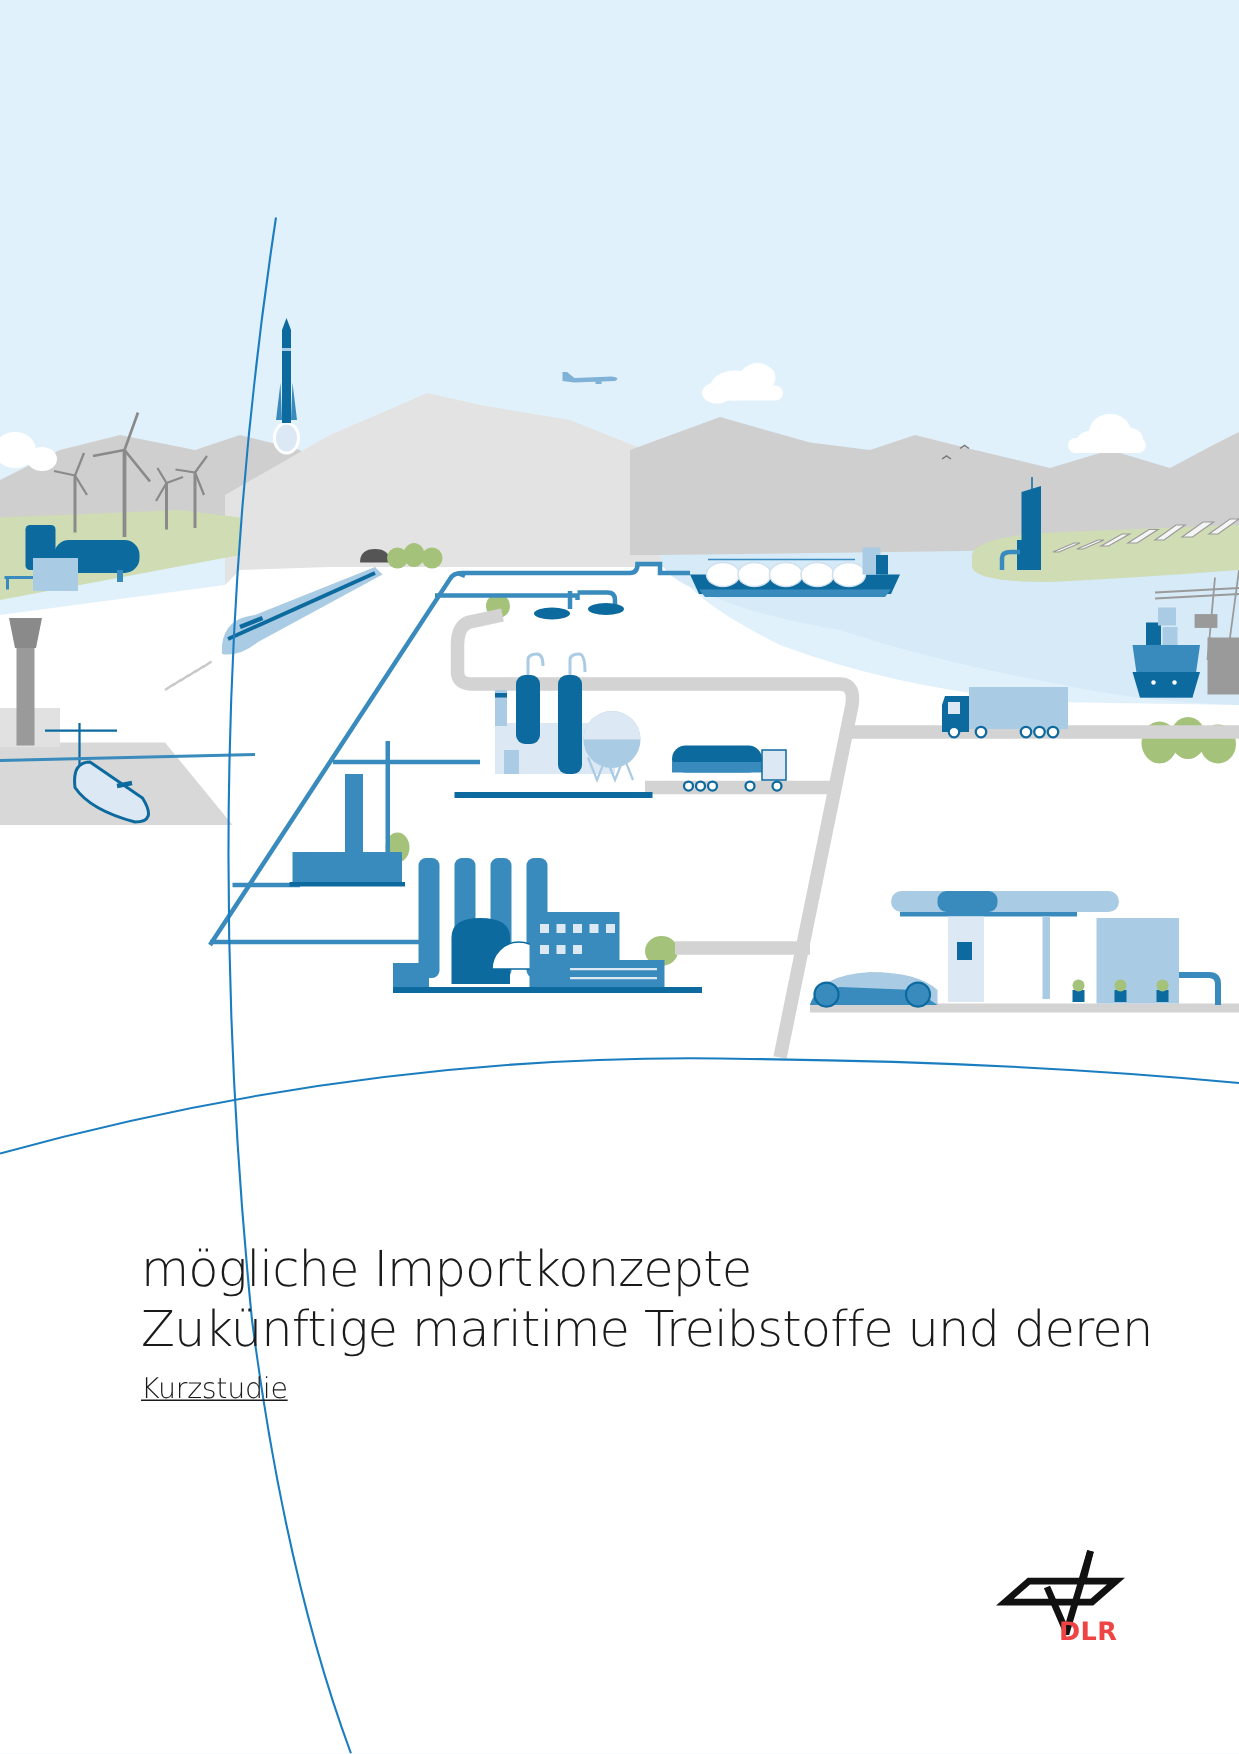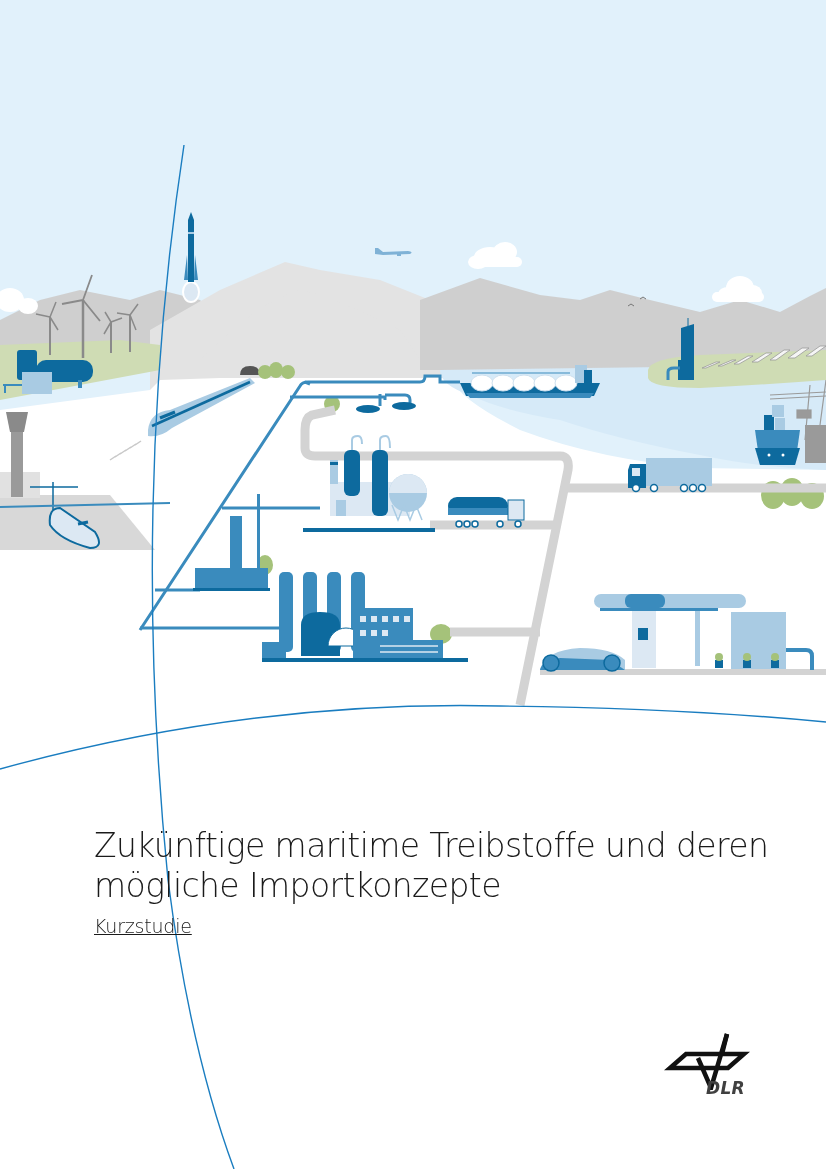--- a/index.html
+++ b/index.html
@@ -2,21 +2,21 @@
 <html><head>
   <meta charset="utf-8">
   <style>
     html, body { margin: 0; padding: 0; background: #ffffff; }
     body { width: 826px; height: 1169px; position: relative; overflow: hidden; font-family: "DejaVu Sans", "Liberation Sans", sans-serif; }
     .illustration { position: absolute; left: 0; top: 0; width: 826px; height: 1169px; }
     .title-block { position: absolute; left: 94px; top: 826px; color: #1a1a1a; }
     .title-line { font-size: 33px; line-height: 40px; font-weight: 300; letter-spacing: -0.6px; white-space: nowrap; }
     .subtitle { font-size: 19px; line-height: 24px; margin-top: 8px; font-weight: 300; letter-spacing: -0.2px; text-decoration: underline; }
     .logo { position: absolute; left: 664px; top: 1030px; width: 90px; height: 72px; }
-    .logo-text { position: absolute; left: 42px; top: 48px; font-family: "DejaVu Sans", sans-serif; font-weight: bold; font-size: 17px; color: #404040; letter-spacing: 0.3px; font-style: italic; }
+    .logo-text { position: absolute; left: 42px; top: 48px; font-family: "DejaVu Sans", sans-serif; font-weight: bold; font-size: 17px; color: #ef4444; letter-spacing: 0.3px; }
   </style>
 </head>
 <body>
 
 <svg class="illustration" viewBox="0 0 826 1169" xmlns="http://www.w3.org/2000/svg">
 
   <rect x="0" y="0" width="826" height="720" fill="#e1f1fb"></rect>
 
   <g>
     <path d="M0 320 L40 300 L80 290 L130 300 L160 290 L200 300 L240 340 L260 360 L0 380 Z" fill="#cfcfcf"></path>
@@ -295,22 +295,22 @@
     <circle cx="612" cy="663" r="8" fill="#3a8bbd" stroke="#0d6a9e" stroke-width="1.5"></circle>
   </g>
 
   <path d="M0 760 Q400 680 826 720 L826 1169 L0 1169 Z" fill="#ffffff"></path>
 
   <path d="M0 769 Q250 700 500 706 Q680 708 826 722" stroke="#1a7dc0" stroke-width="1.4" fill="none"></path>
   <path d="M184 145 Q130 500 168 880 Q190 1050 234 1169" stroke="#1a7dc0" stroke-width="1.4" fill="none"></path>
 </svg>
 
 <div class="title-block">
+  <div class="title-line">mögliche Importkonzepte</div>
   <div class="title-line">Zukünftige maritime Treibstoffe und deren</div>
-  <div class="title-line">mögliche Importkonzepte</div>
   <div class="subtitle">Kurzstudie</div>
 </div>
 
 <div class="logo">
   <svg width="90" height="60" viewBox="0 0 90 60" xmlns="http://www.w3.org/2000/svg">
     <g fill="none" stroke="#111" stroke-width="4.5" stroke-linejoin="miter">
       <path d="M22 24 L80 24 L64 38 L6 38 Z"></path>
       <path d="M63 4 L47 58 L34 28"></path>
       <path d="M63 4 L58 24"></path>
     </g>

